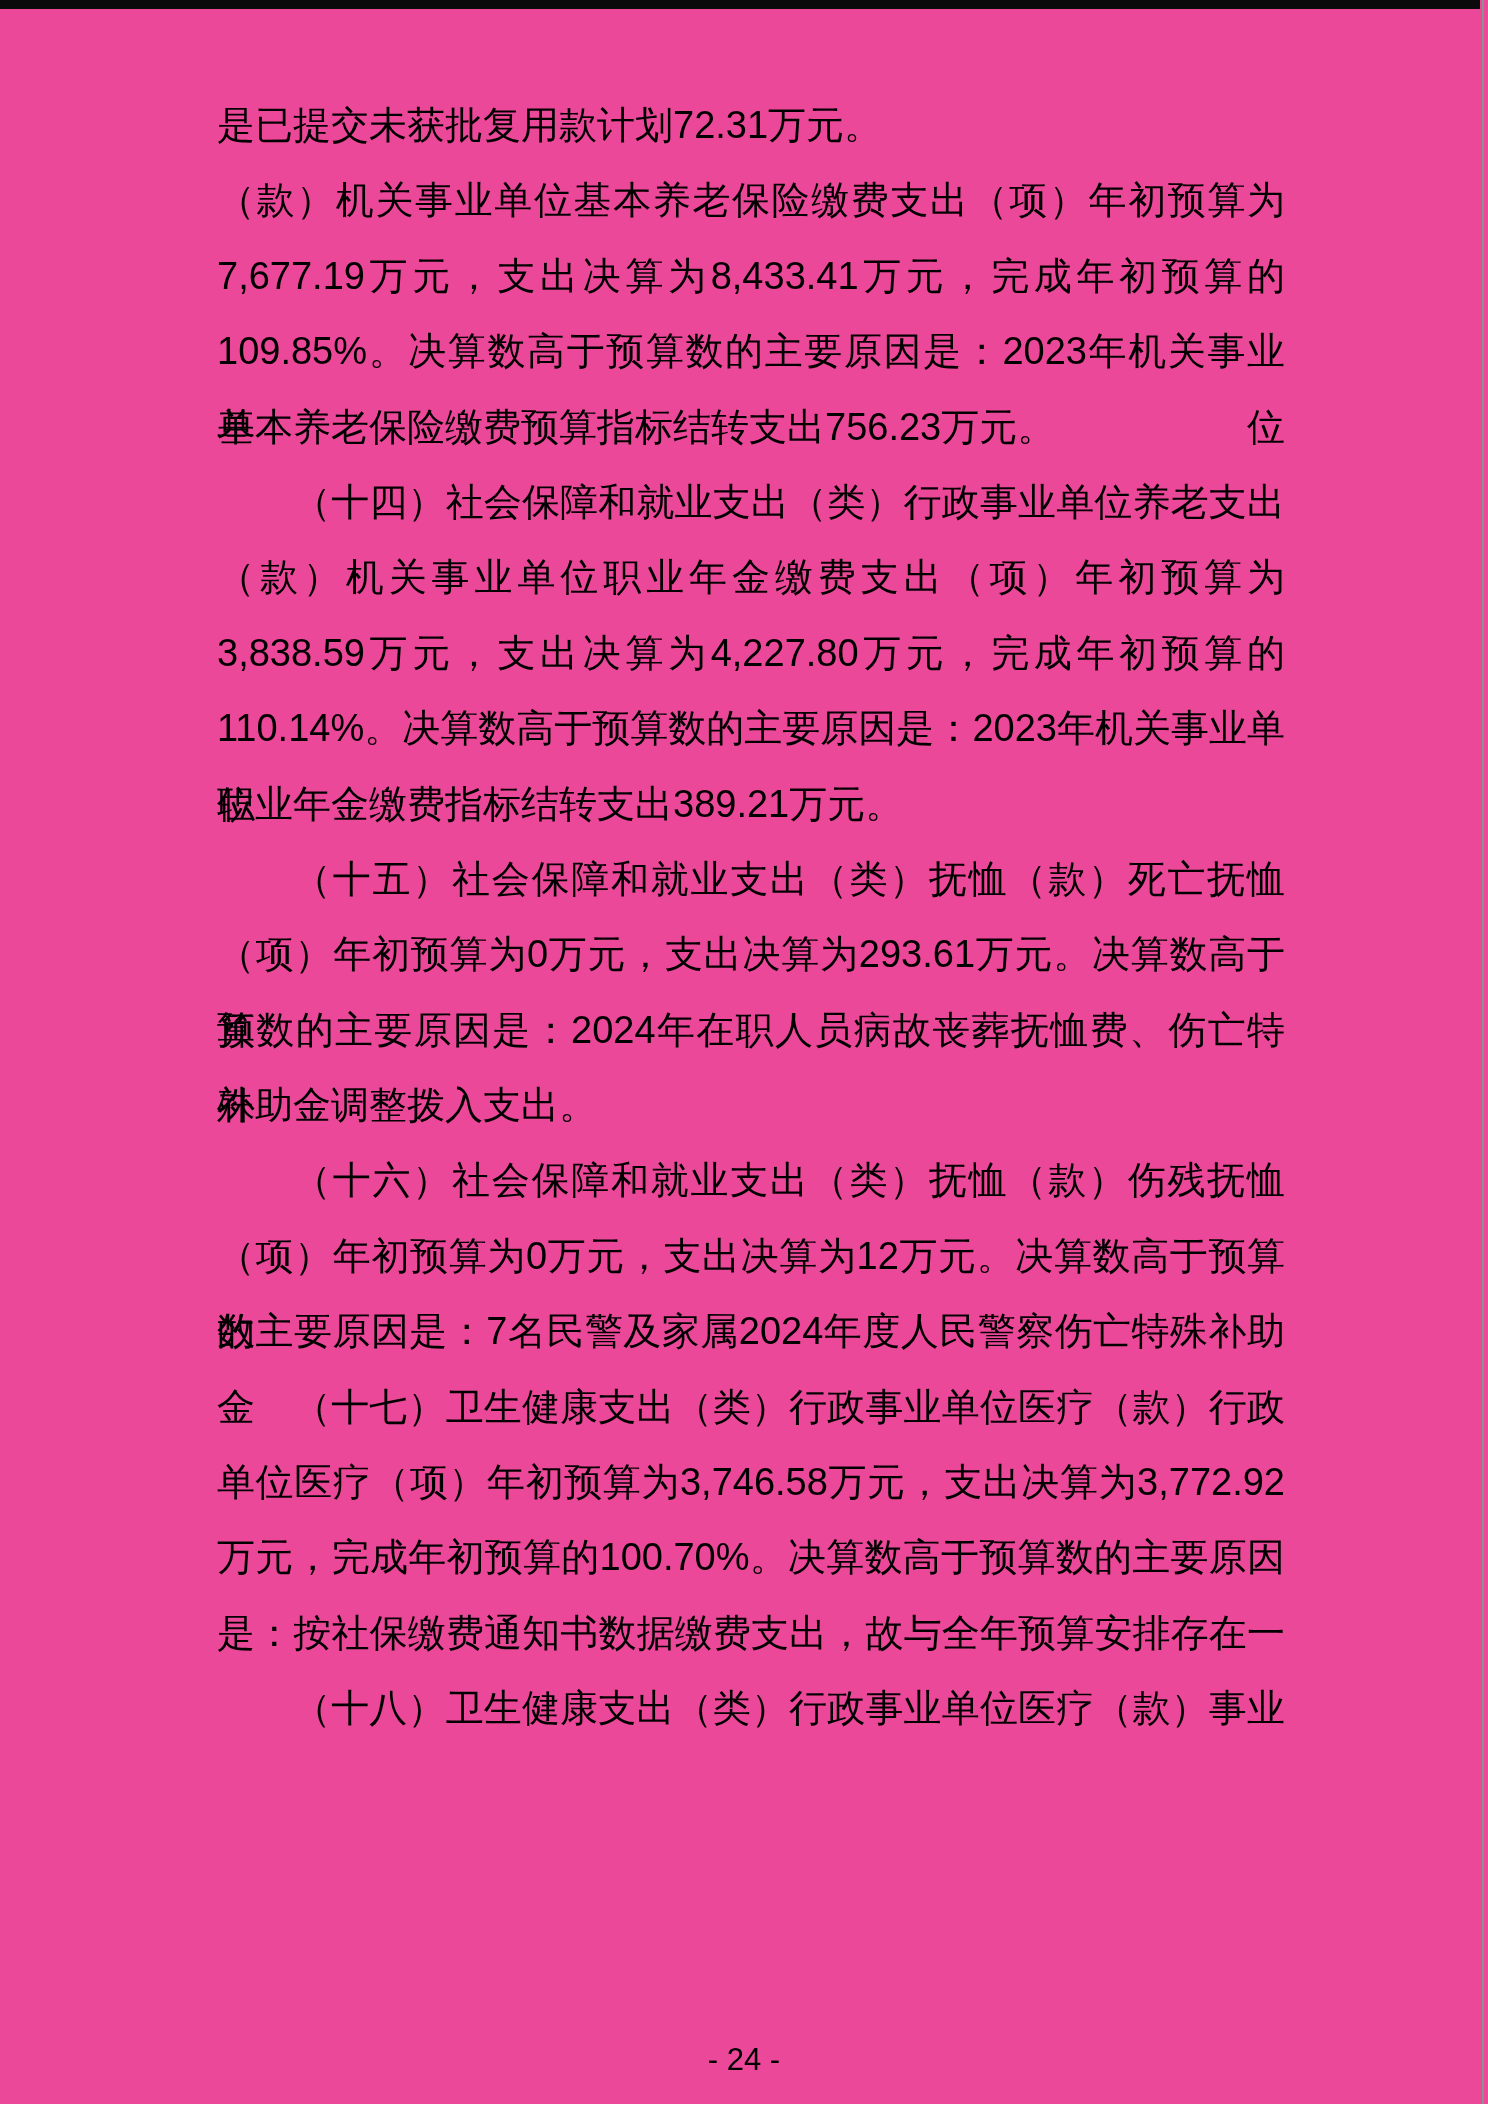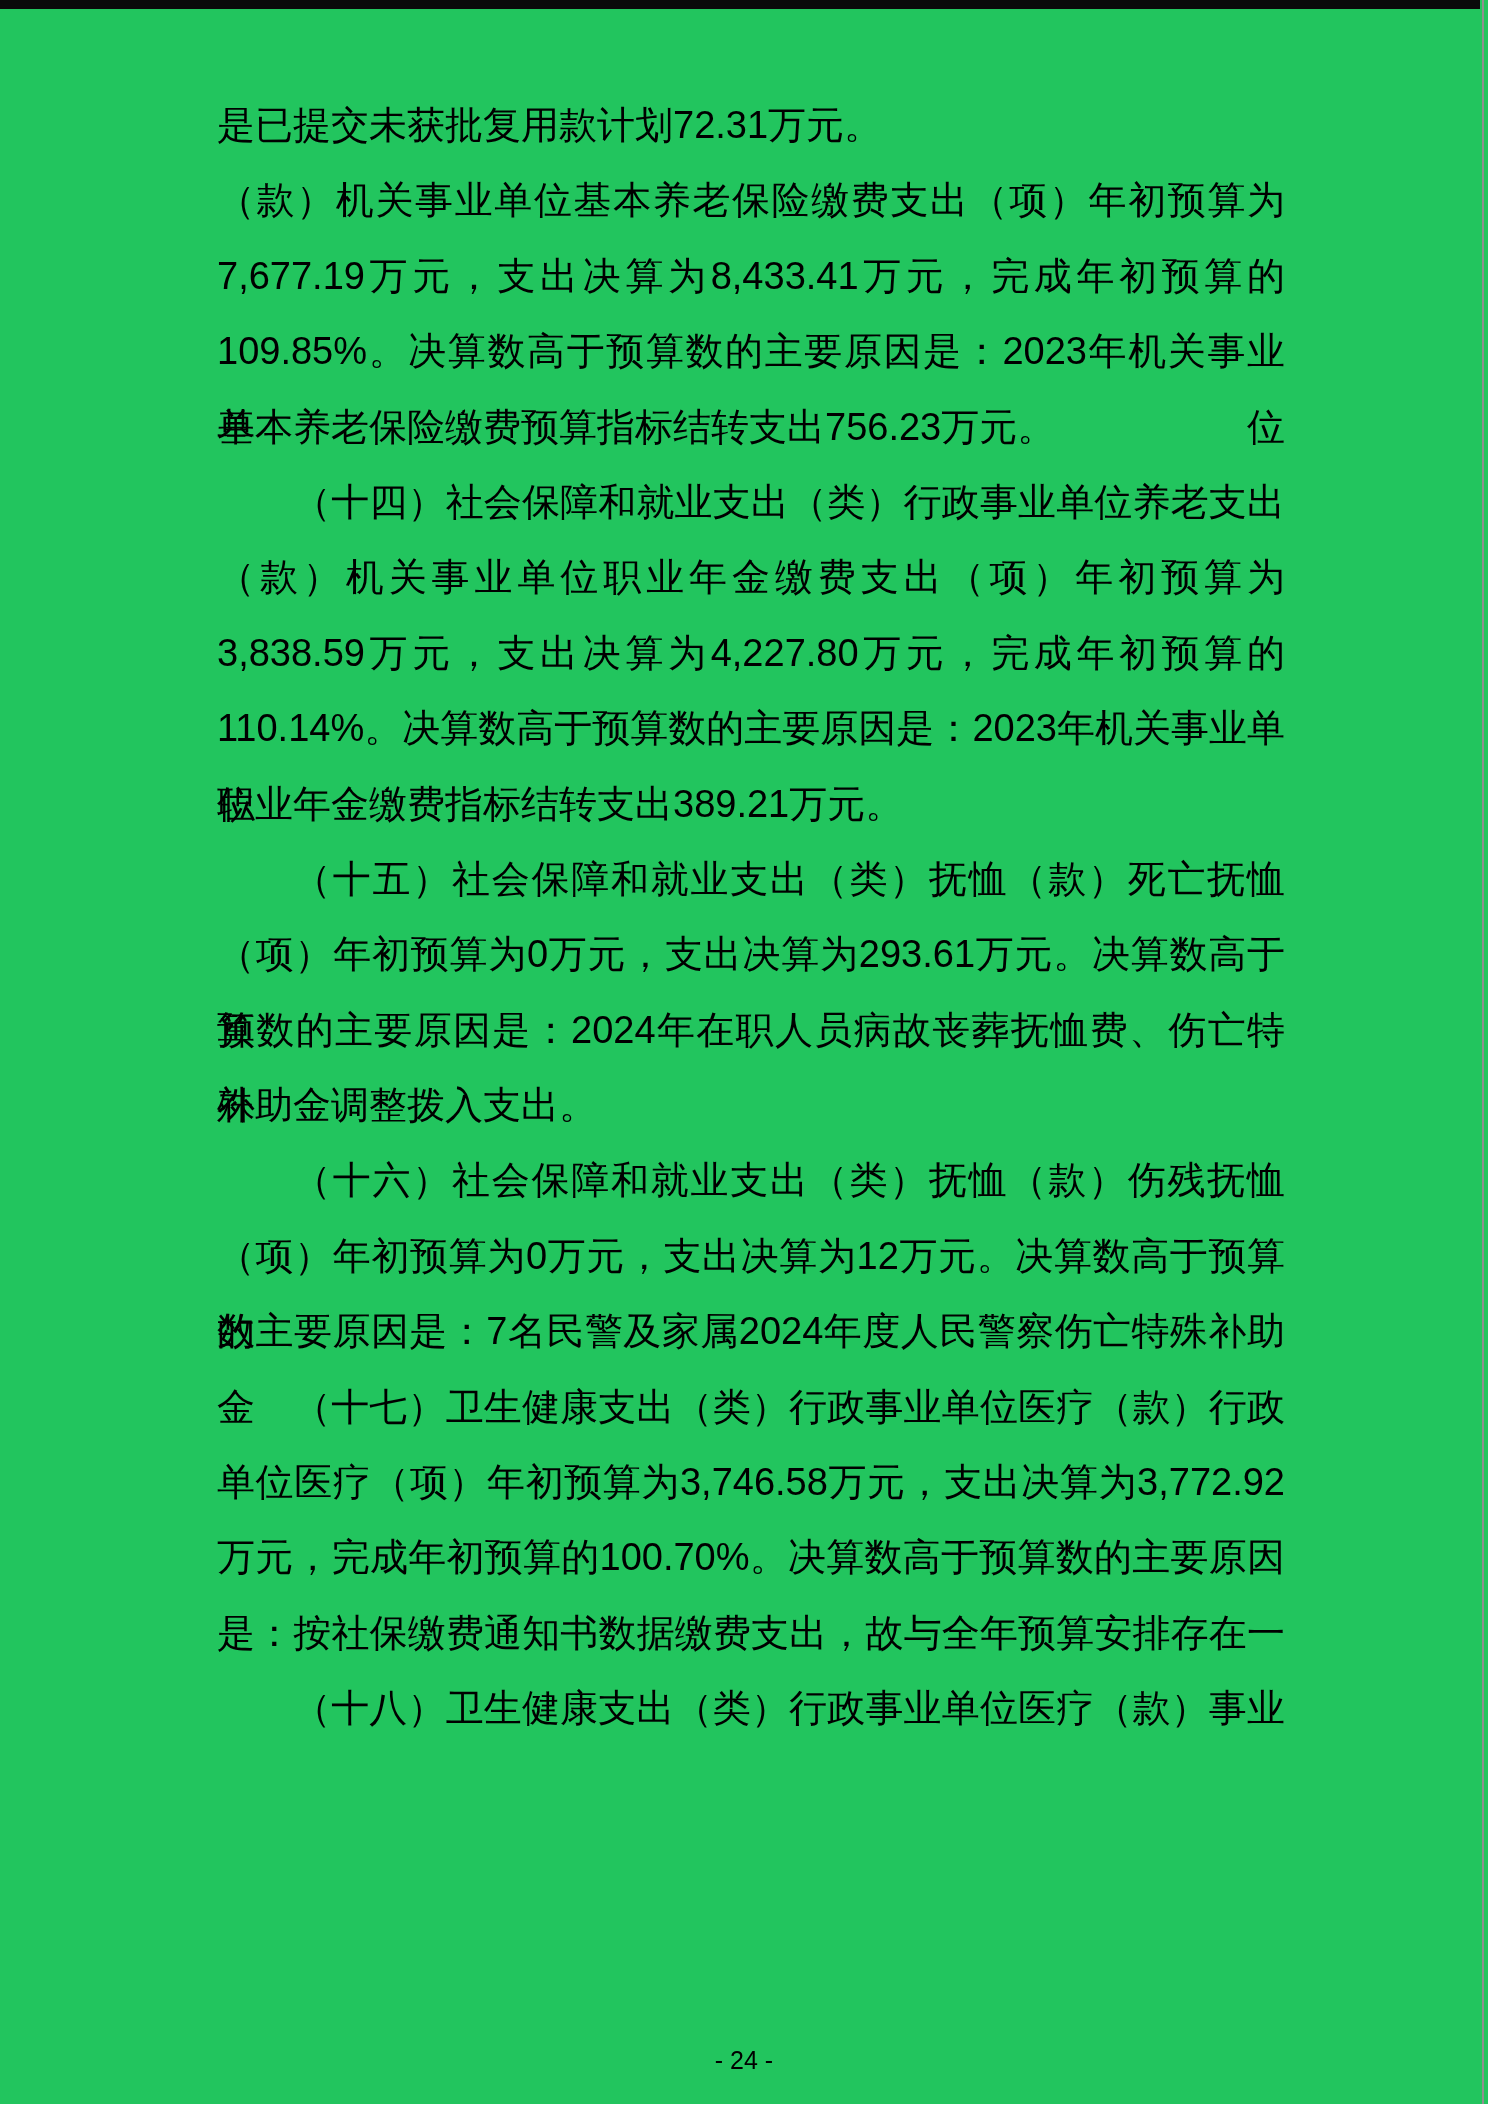--- a/index.html
+++ b/index.html
@@ -4,21 +4,21 @@
 <style>
   html, body {
     margin: 0;
     padding: 0;
     background: #ffffff;
   }
   .page {
     position: relative;
     width: 1488px;
     height: 2104px;
-    background: #22c55e;
+    background: #ec4899;
     overflow: hidden;
     font-family: "Liberation Sans", "DejaVu Sans", sans-serif;
     color: #000000;
   }
   
   .scan-bar {
     position: absolute;
     top: 0;
     left: 0;
     width: 1480px;
@@ -56,21 +56,21 @@
   .line.indent {
     padding-left: 76px;
   }
   
   .footer {
     position: absolute;
     left: 0;
     top: 2042px;
     width: 1488px;
     text-align: center;
-    font-size: 25px;
+    font-size: 31px;
     line-height: 36px;
     color: #000000;
   }
 </style>
 </head>
 <body>
 
 <div class="page">
   <div class="scan-bar"></div>
   <div class="scan-edge"></div>

